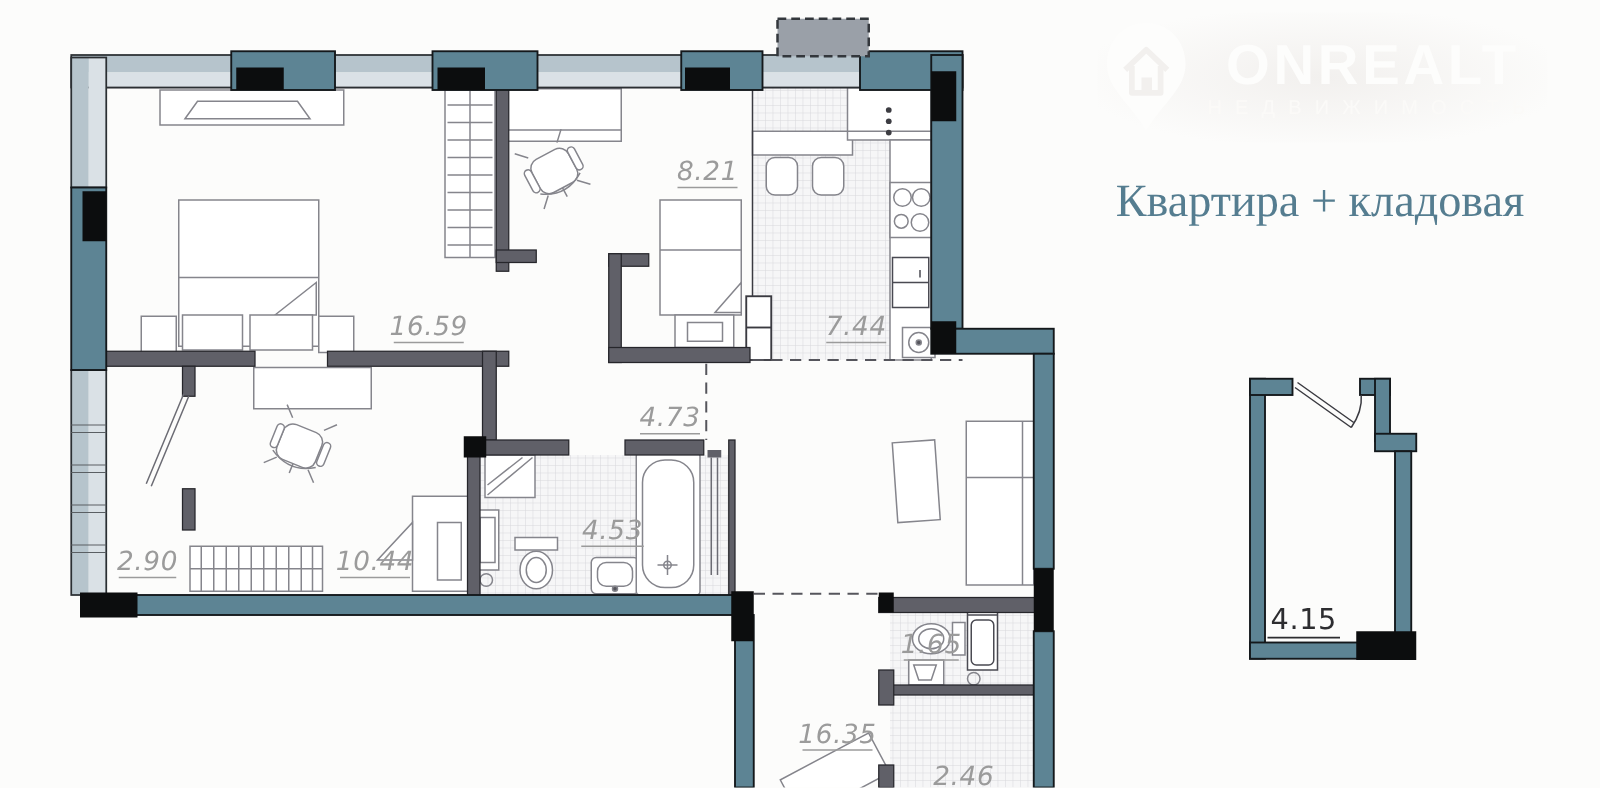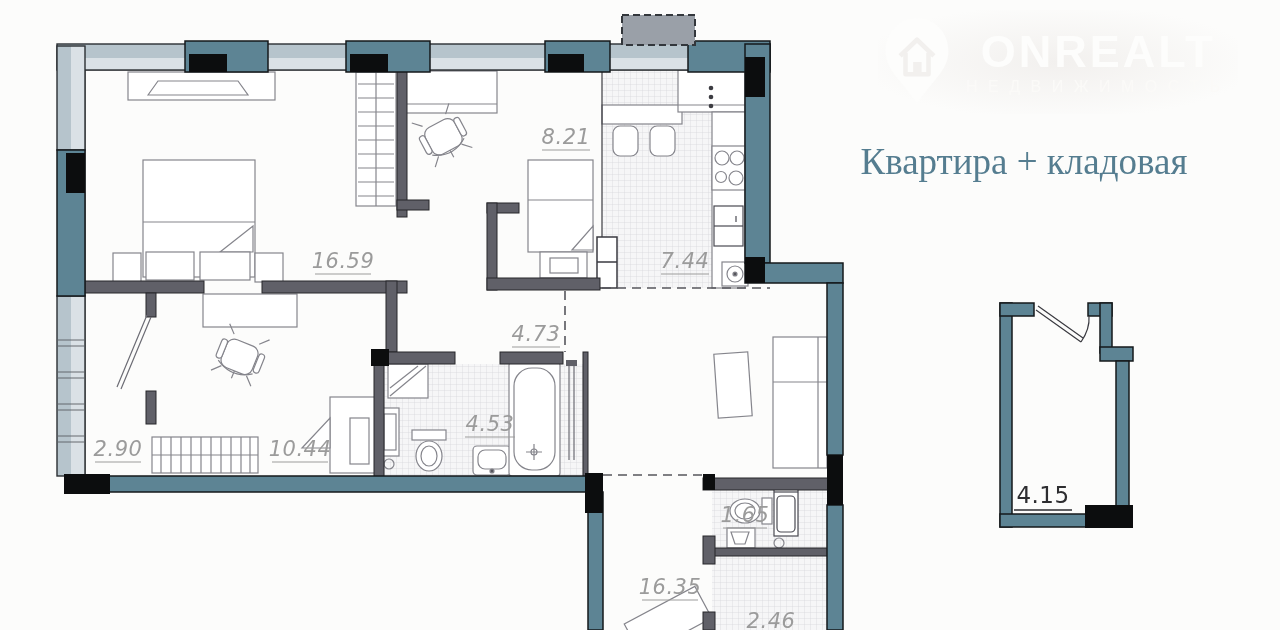--- a/index.html
+++ b/index.html
@@ -29,21 +29,21 @@
   }
   .logo-pin{flex:0 0 78px;height:92px;}
   .logo-text{display:flex;flex-direction:column;align-items:center;}
   .logo-brand{
     font-size:45px;font-weight:bold;letter-spacing:3px;color:#fdfdfc;line-height:1.05;
   }
   .logo-tagline{
     font-size:16px;letter-spacing:10.5px;color:#fbfaf8;margin-top:3px;white-space:nowrap;
   }
   .plan-title{
-    position:absolute;left:840px;top:140px;width:368px;
+    position:absolute;left:872px;top:140px;width:368px;
     text-align:center;
     font-family:"Liberation Serif", serif;
     font-size:37px;
     color:#557d90;
   }
 </style>
 </head>
 <body>
 
 <svg class="plan-svg" width="1280" height="630" viewBox="0 0 1280 630">

